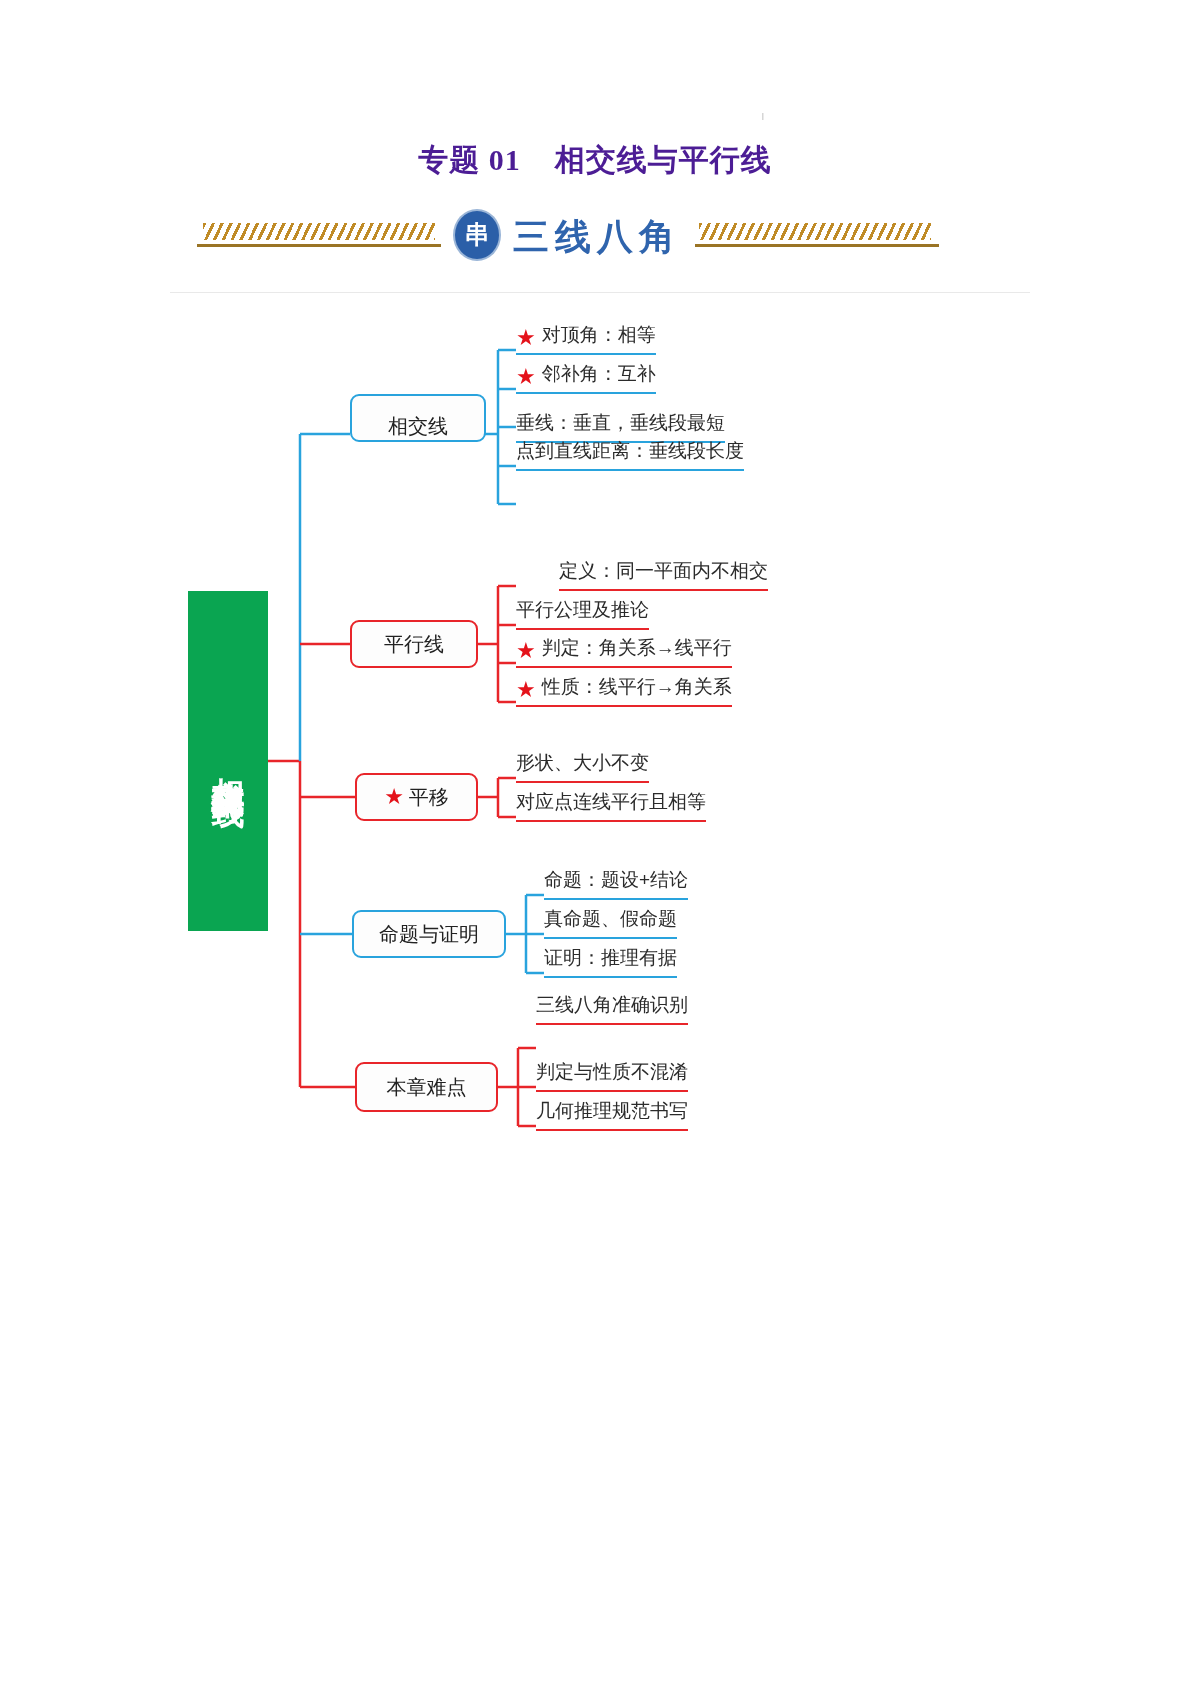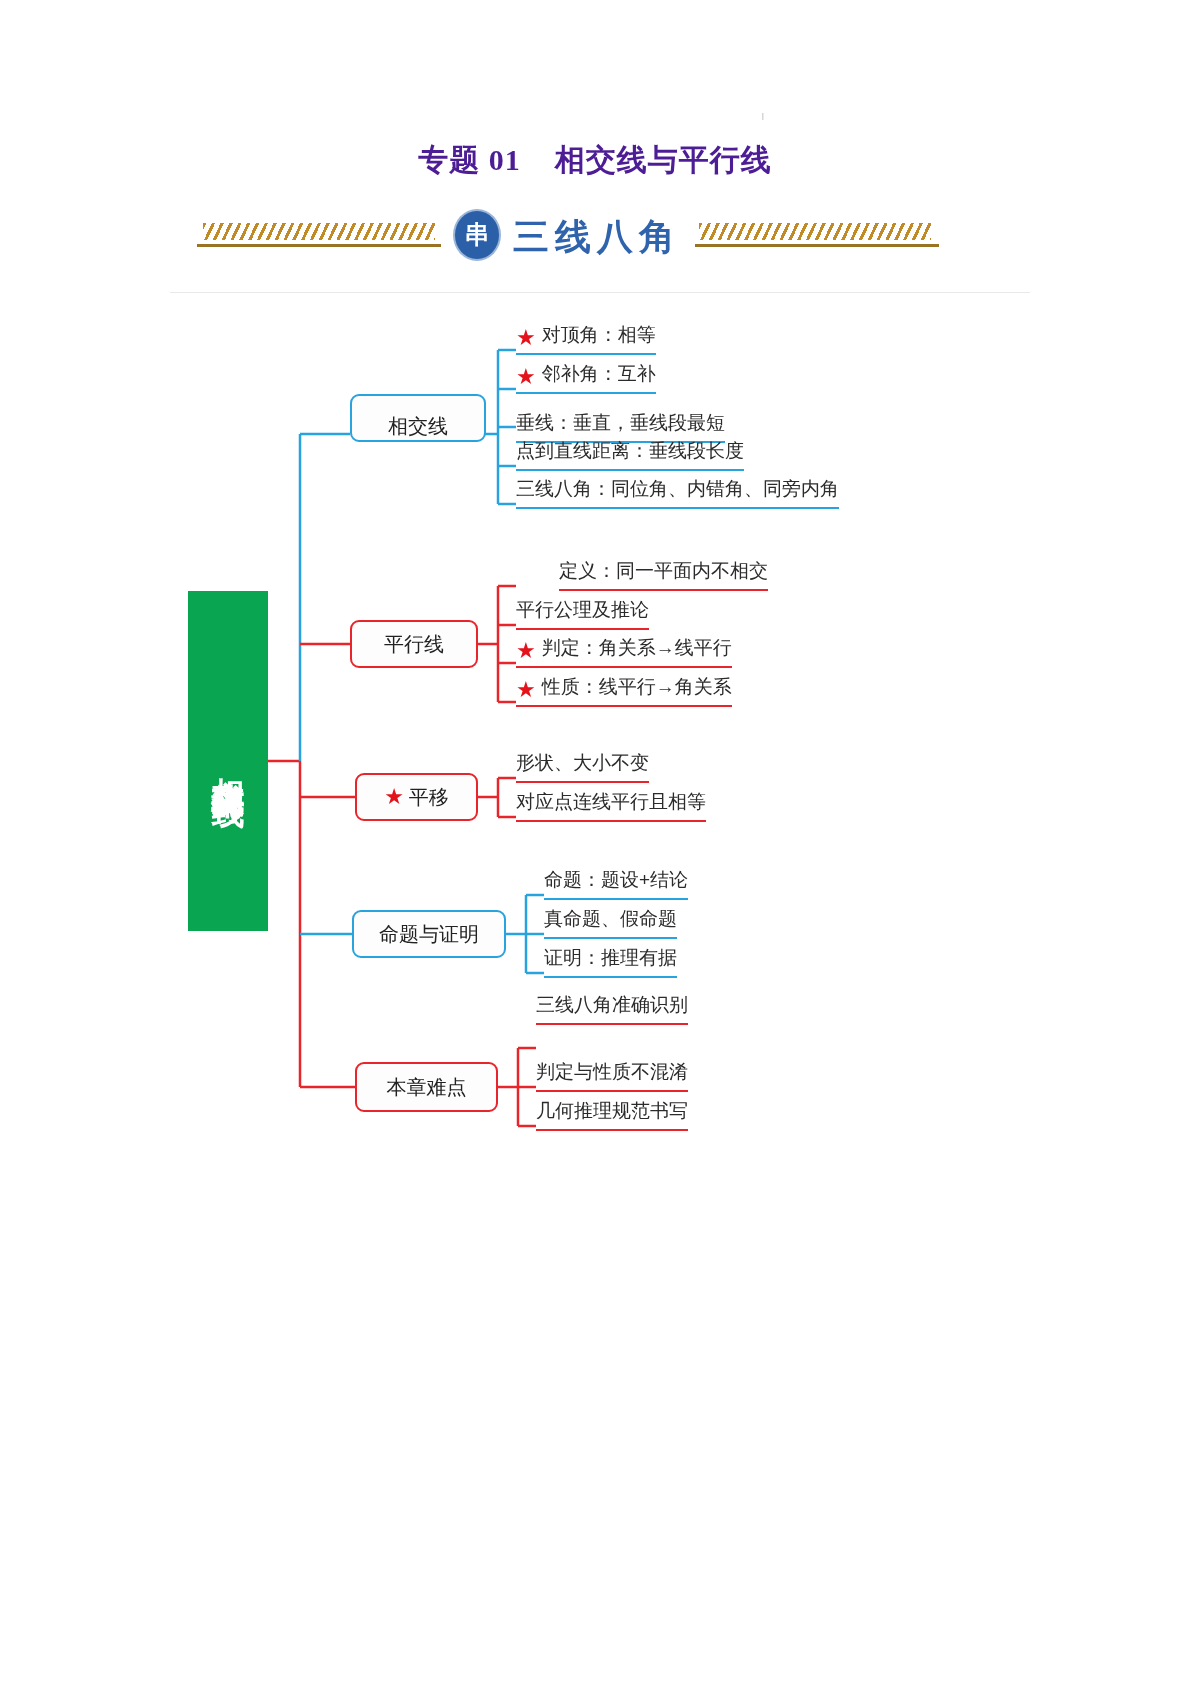--- a/index.html
+++ b/index.html
@@ -226,23 +226,20 @@
     <div class="leaf" style="left:516px;top:61px;">
       <span class="star">★</span>
       <span>邻补角：互补</span>
     </div>
     <div class="leaf" style="left:516px;top:94px;margin-top:16px;">
       <span>垂线：垂直，垂线段最短</span>
     </div>
     <div class="leaf" style="left:516px;top:138px;">
       <span>点到直线距离：垂线段长度</span>
     </div>
-    <div class="leaf" style="left:516px;top:176px;">
-      <span>三线八角：同位角、内错角、同旁内角</span>
-    </div>
 
     <div class="node red" style="left:350px;top:320px;width:128px;height:48px;">
       <span>平行线</span>
     </div>
 
     <div class="leaf red" style="left:516px;top:258px;margin-left:43px;">
       <span>定义：同一平面内不相交</span>
     </div>
     <div class="leaf red" style="left:516px;top:297px;">
       <span>平行公理及推论</span>

